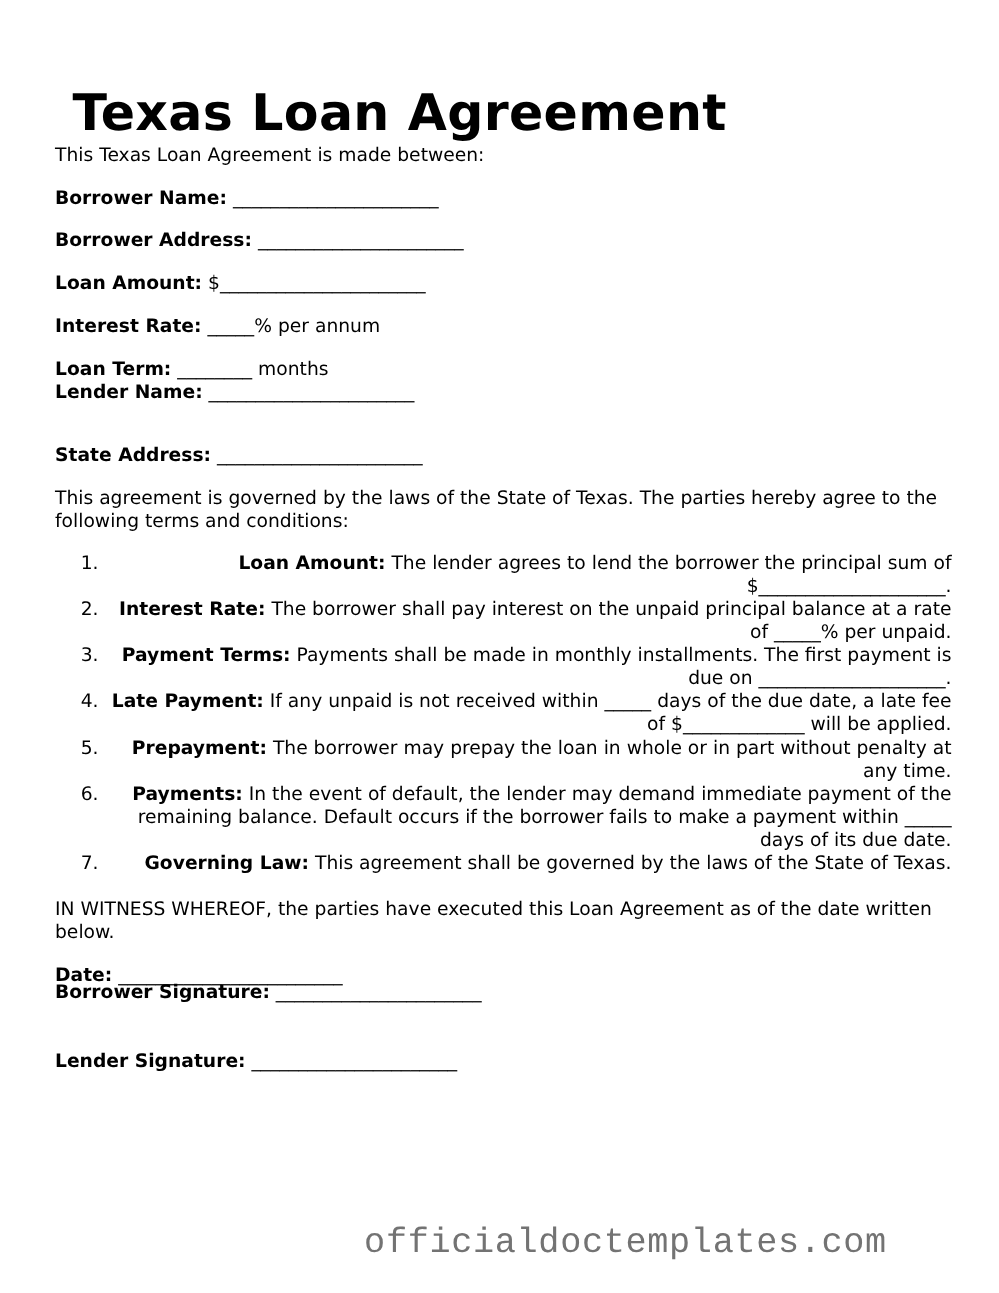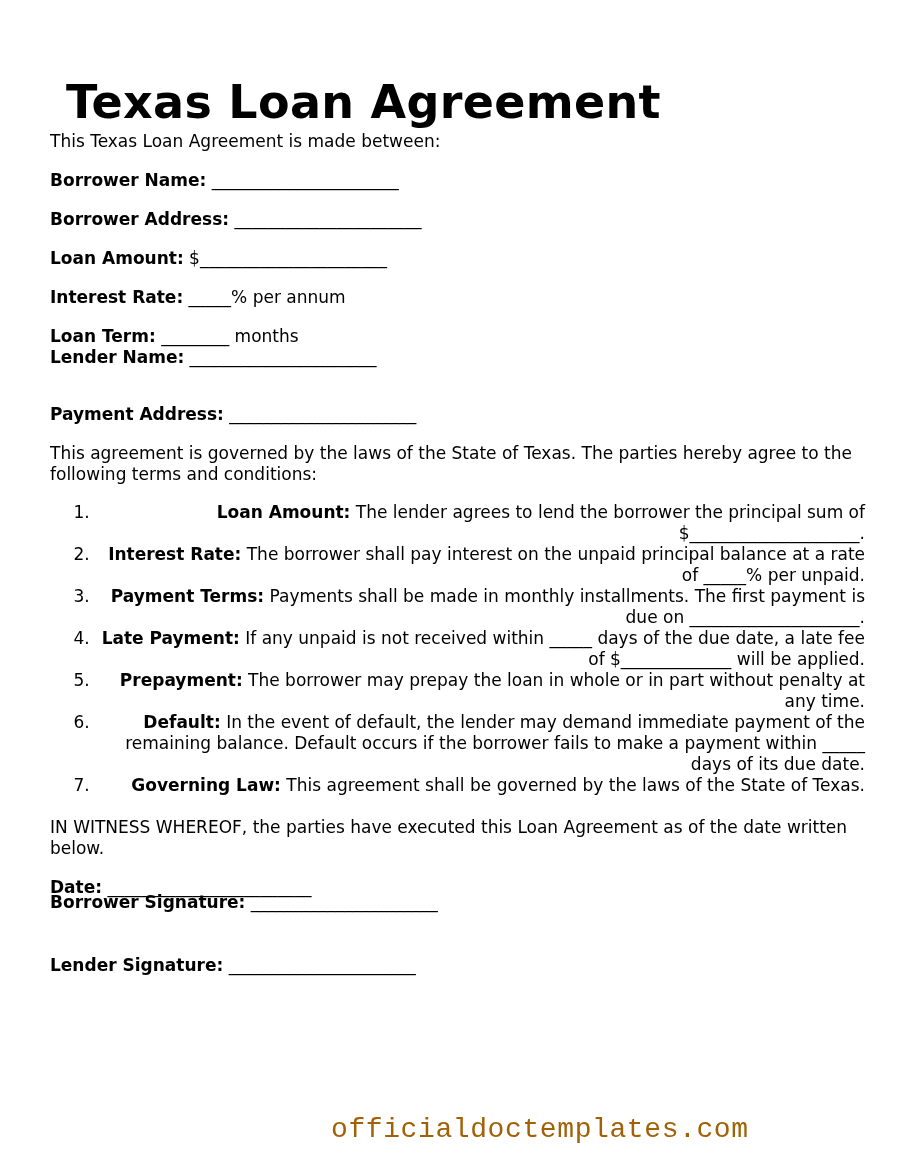--- a/index.html
+++ b/index.html
@@ -58,52 +58,52 @@
     }
     ol li {
       margin: 0;
       padding: 0;
     }
     .watermark {
       position: absolute;
       left: 331px;
       top: 1110px;
       font-family: "Liberation Mono", monospace;
-      font-size: 28px;
+      font-size: 32px;
       line-height: 40px;
-      color: #a16207;
+      color: #737373;
       letter-spacing: 0.6px;
       white-space: nowrap;
     }
   </style>
 </head>
 <body>
 
 <div class="page">
   <h1>Texas Loan Agreement</h1>
 
   <p class="p" style="top:131px;text-align:center;">This Texas Loan Agreement is made between:</p>
 
   <p class="p" style="top:170px;"><b>Borrower Name:</b><span> ______________________</span></p>
   <p class="p" style="top:209px;"><b>Borrower Address:</b><span> ______________________</span></p>
   <p class="p" style="top:248px;"><b>Loan Amount:</b><span> $______________________</span></p>
   <p class="p" style="top:287px;"><b>Interest Rate:</b><span> _____% per annum</span></p>
   <p class="p" style="top:326px;"><b>Loan Term:</b><span> ________ months</span></p>
   <p class="p" style="top:347px;"><b>Lender Name:</b><span> ______________________</span></p>
-  <p class="p" style="top:404px;"><b>Payment Address:</b><span> ______________________</span></p>
+  <p class="p" style="top:404px;"><b>State Address:</b><span> ______________________</span></p>
 
   <p class="p wrap" style="top:443px;">This agreement is governed by the laws of the State of Texas. The parties hereby agree to the following terms and conditions:</p>
 
   <ol>
     <li><b>Loan Amount:</b><span> The lender agrees to lend the borrower the principal sum of $____________________.</span></li>
     <li><b>Interest Rate:</b><span> The borrower shall pay interest on the unpaid principal balance at a rate of _____% per unpaid.</span></li>
     <li><b>Payment Terms:</b><span> Payments shall be made in monthly installments. The first payment is due on ____________________.</span></li>
     <li><b>Late Payment:</b><span> If any unpaid is not received within _____ days of the due date, a late fee of $_____________ will be applied.</span></li>
     <li><b>Prepayment:</b><span> The borrower may prepay the loan in whole or in part without penalty at any time.</span></li>
-    <li><b>Default:</b><span> In the event of default, the lender may demand immediate payment of the remaining balance. Default occurs if the borrower fails to make a payment within _____ days of its due date.</span></li>
+    <li><b>Payments:</b><span> In the event of default, the lender may demand immediate payment of the remaining balance. Default occurs if the borrower fails to make a payment within _____ days of its due date.</span></li>
     <li><b>Governing Law:</b><span> This agreement shall be governed by the laws of the State of Texas.</span></li>
   </ol>
 
   <p class="p wrap" style="top:817px;">IN WITNESS WHEREOF, the parties have executed this Loan Agreement as of the date written below.</p>
 
   <p class="p" style="top:877px;"><b>Date:</b><span> ________________________</span></p>
   <p class="p" style="top:892px;"><b>Borrower Signature:</b><span> ______________________</span></p>
   <p class="p" style="top:955px;"><b>Lender Signature:</b><span> ______________________</span></p>
 </div>
 

